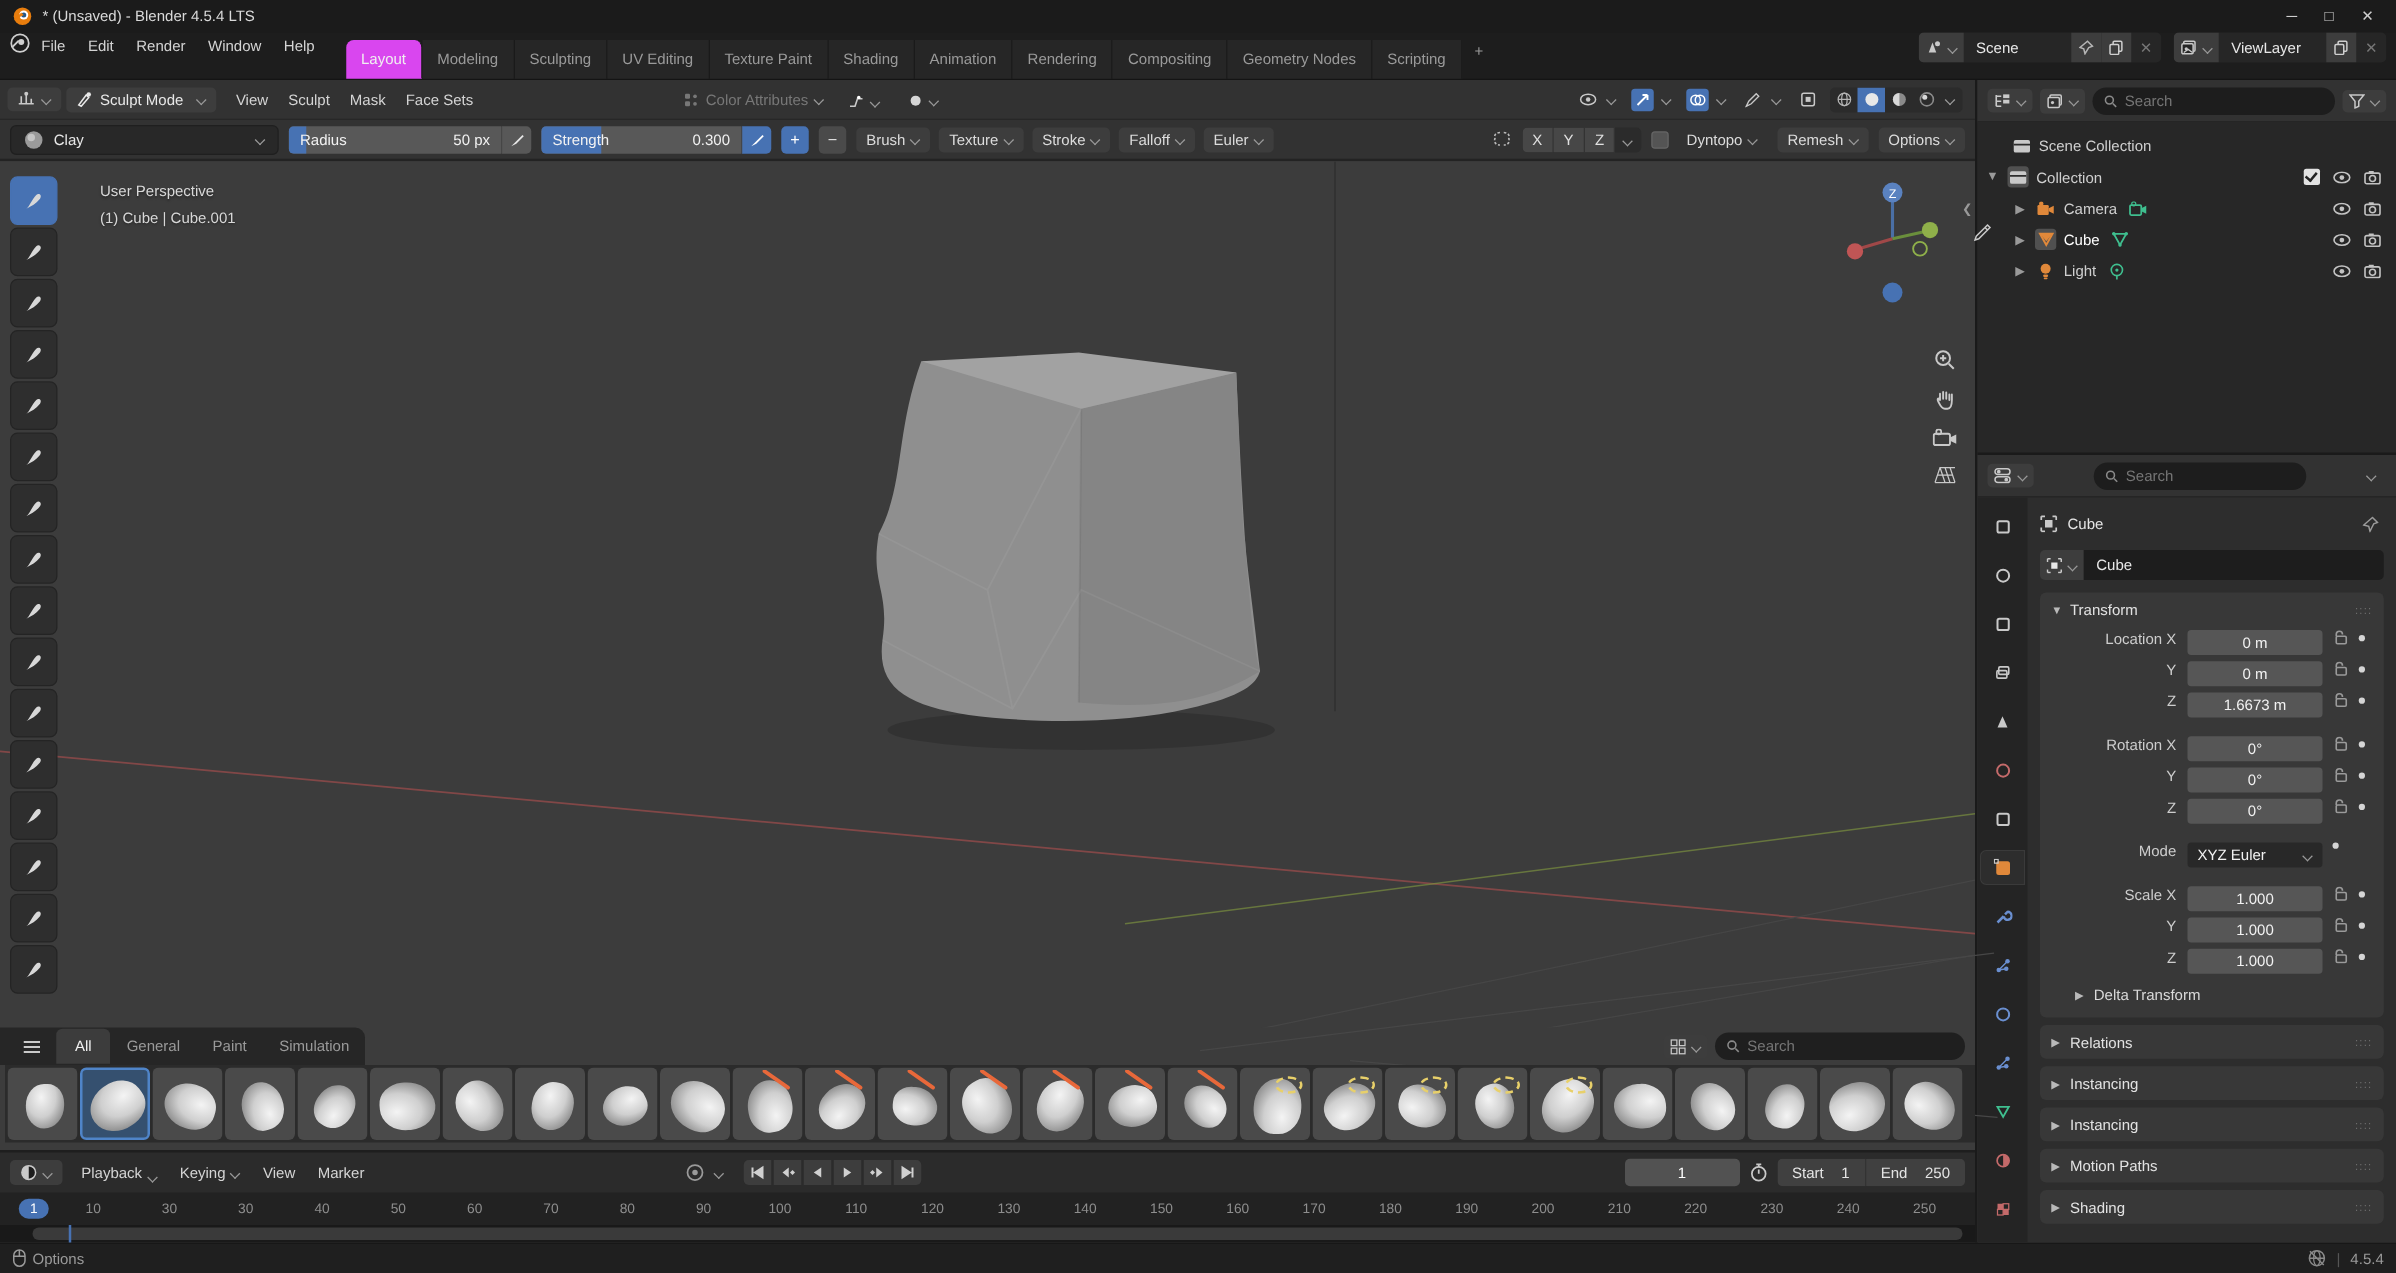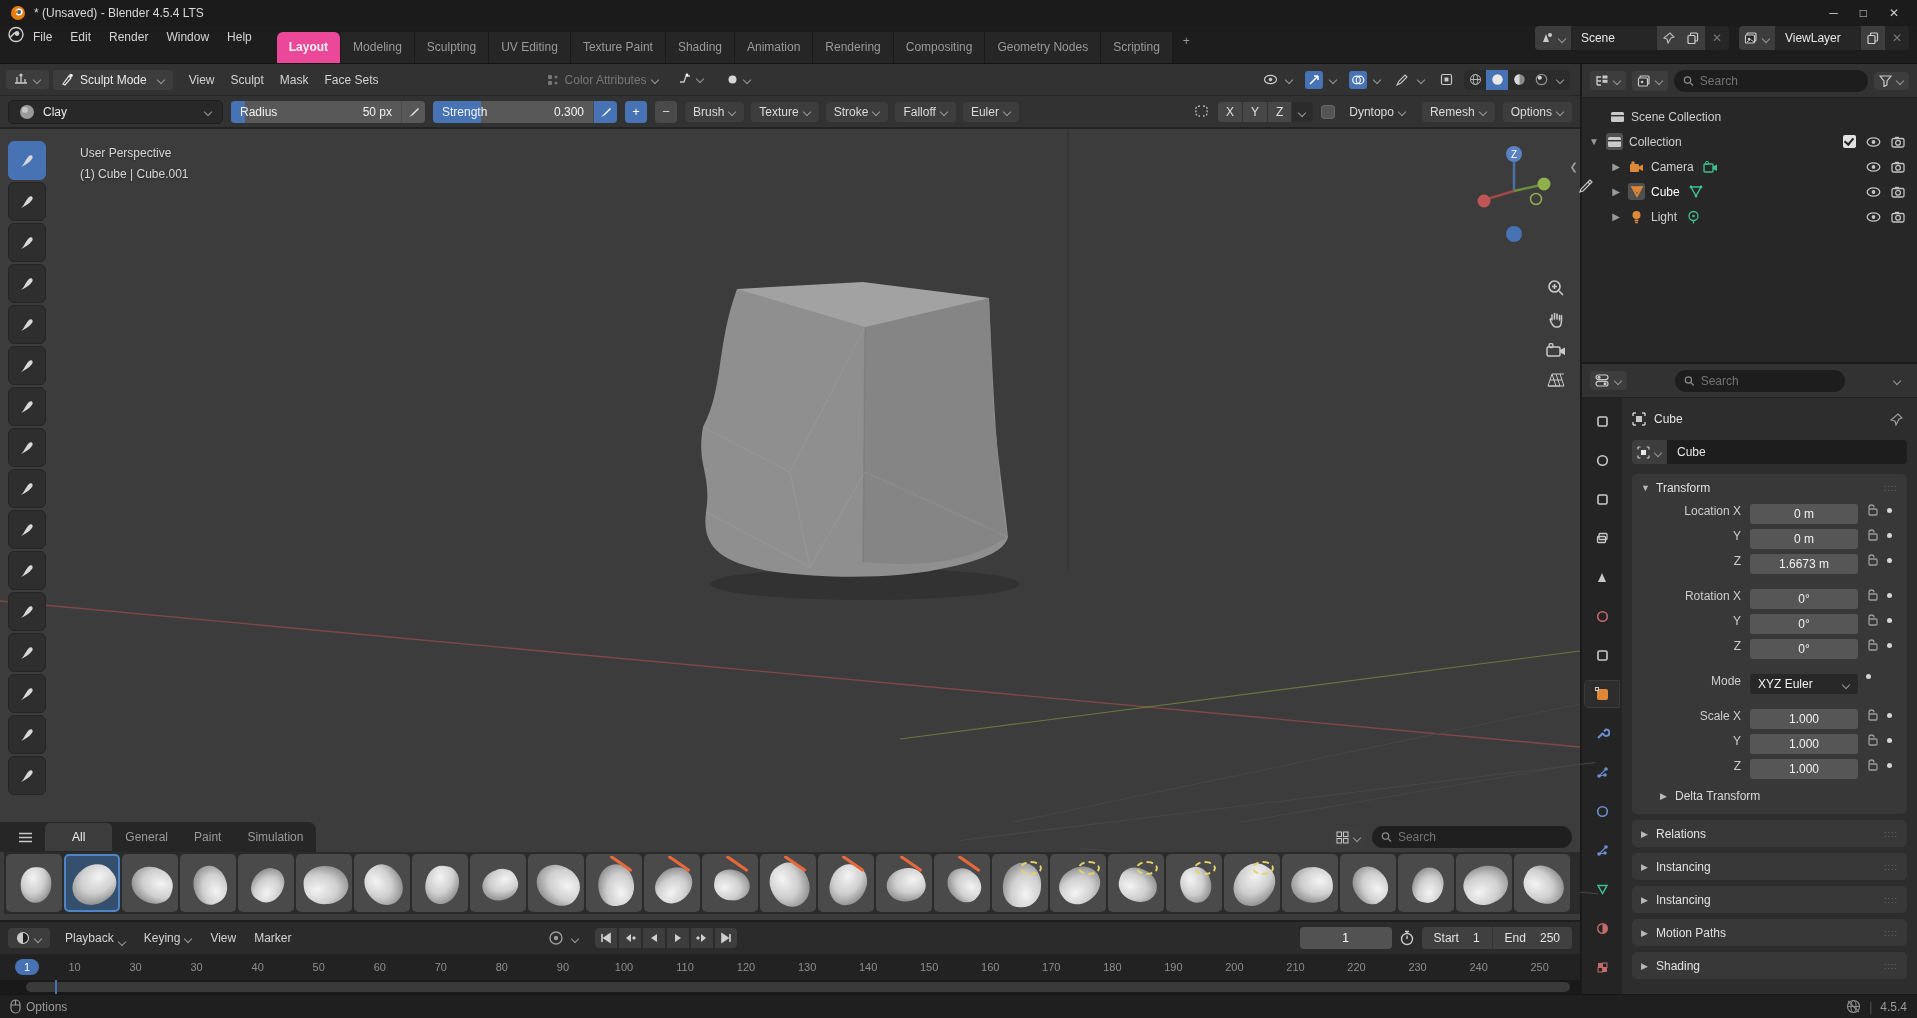--- a/index.html
+++ b/index.html
@@ -17,41 +17,41 @@
   
   #titlebar { height:26px; background:#1b1b1b; display:flex; align-items:center; padding:0 10px; gap:8px; }
   #titlebar .win-btns { margin-left:auto; display:flex; gap:22px; color:#cfcfcf; font-size:12px; padding-right:8px; }
   .logo { width:16px; height:16px; }
 
   
   #topbar { height:38px; background:#1d1d1d; display:flex; align-items:flex-start; padding:0 8px; border-bottom:1px solid #141414; }
   .menu-item { padding:4px 9px; border-radius:4px; color:#d4d4d4; }
   #workspaces { display:flex; align-items:flex-end; height:100%; margin-left:16px; }
   .ws-tab { padding:8px 12px 9px; color:#9a9a9a; background:#262626; border-right:1px solid #1a1a1a; font-size:12px; }
-  .ws-tab.active { background:#ec4899; color:#f0f0f0; border-radius:6px 6px 0 0;font-weight:bold; }
+  .ws-tab.active { background:#d946ef; color:#f0f0f0; border-radius:6px 6px 0 0; }
   .ws-add { padding:8px 10px; color:#9a9a9a; }
   #topbar .right { margin-left:auto; display:flex; gap:10px; align-items:center; }
   .id-widget { display:flex; align-items:center; background:#262626; border-radius:4px; height:24px; overflow:hidden; }
   .id-widget .idicon { background:#3d3d3d; height:100%; display:flex; align-items:center; padding:0 5px; }
   .id-widget .idname { padding:0 10px; color:#e8e8e8; min-width:86px; }
   .id-widget .idop { padding:0 6px; color:#9a9a9a; background:#3d3d3d; height:100%; display:flex; align-items:center; }
   .id-widget .idx { padding:0 7px; color:#777; }
 
   
   #content { display:flex; height:930px; }
   #workarea { width:1580px; display:flex; flex-direction:column; background:#3c3c3c; }
   #sidebar { flex:1; background:#2d2d2d; border-left:2px solid #1a1a1a; display:flex; flex-direction:column; }
 
   
   #vheader { height:32px; background:#323232; border-bottom:1px solid #272727; display:flex; align-items:center; padding:0 6px; gap:4px; }
   #vheader .menus { display:flex; margin-left:4px; }
   #vheader .menus .menu-item { padding:4px 8px; }
   .mode-btn { display:flex; align-items:center; background:#3d3d3d; border-radius:4px; padding:3px 8px; gap:6px; color:#e8e8e8; }
   .disabled-dd { color:#777; display:flex; align-items:center; padding:3px 6px; }
-  #vheader .mid { margin-left:150px; display:flex; gap:6px; align-items:flex-start; }
+  #vheader .mid { margin-left:150px; display:flex; gap:6px; align-items:flex-end; }
   #vheader .right { margin-left:auto; display:flex; gap:6px; align-items:center; padding-right:4px; }
   .hdr-toggle { display:flex; align-items:center; gap:2px; background:transparent; border-radius:4px; padding:2px 3px; }
   .hdr-toggle.on .ico { background:#4772b3; }
   .hdr-toggle .ico { width:18px; height:18px; border-radius:3px; display:flex; align-items:center; justify-content:center; }
   .shading-group { display:flex; background:#2b2b2b; border-radius:4px; overflow:hidden; align-items:center; }
   .shading-group .sph { width:22px; height:20px; display:flex; align-items:center; justify-content:center; }
   .shading-group .sph.on { background:#4772b3; }
 
   #toolsettings { height:33px; background:#323232; border-bottom:2px solid #232323; display:flex; align-items:center; padding:0 8px; gap:8px; }
   .brush-select { display:flex; align-items:center; gap:8px; background:#282828; border:1px solid #1f1f1f; border-radius:5px; padding:3px 10px; width:215px; }
@@ -124,21 +124,21 @@
   .gap { height:7px; }
   .subpanel-head { display:flex; align-items:center; gap:7px; height:24px; padding:0 9px 0 28px; color:#dadada; }
   .cpanel { background:#383838; border-radius:5px; margin-bottom:6px; display:flex; align-items:center; gap:7px; height:27px; padding:0 9px; color:#e2e2e2; }
   .cpanel .grip { margin-left:auto; color:#6e6e6e; font-size:9px; letter-spacing:1px; }
 
   
   #asset-shelf { height:98px; background:#3c3c3c; position:relative; }
   #shelf-tabs { height:30px; display:flex; align-items:flex-end; }
   #shelf-tabs .strip { display:flex; align-items:flex-end; background:#262626; border-radius:0 8px 0 0; padding-left:6px; height:100%; align-items:center; }
   .shelf-tab { padding:7px 13px; color:#9a9a9a; }
-  .shelf-tab.active { background:#3c3c3c; color:#f0f0f0; border-radius:5px 5px 0 0; padding:7px 27px; }
+  .shelf-tab.active { background:#3c3c3c; color:#f0f0f0; border-radius:5px 5px 0 0; padding:7px 15px; }
   #shelf-search { position:absolute; right:8px; top:4px; display:flex; gap:6px; align-items:center; }
   #shelf-search .search-box { width:200px; background:#1f1f1f; }
   #thumbs { position:absolute; left:4px; top:30px; display:flex; gap:2px; background:#2b2b2b; width:1576px; height:62px; align-items:center; padding-left:2px; overflow:hidden; }
   .thumb { width:56px; height:58px; border-radius:5px; background:#4a4a4a; position:relative; overflow:hidden; flex:0 0 auto; border:2px solid transparent; }
   .thumb .blob { position:absolute; left:10px; top:8px; width:36px; height:42px; border-radius:50% 45% 55% 50%; background:radial-gradient(ellipse at 40% 30%, #f4f4f4 0%, #cfcfcf 45%, #8a8a8a 80%, #5d5d5d 100%); }
   .thumb.selected { border-color:#4f84c8; background:#35506f; }
   .thumb .acc-orange { position:absolute; right:6px; top:6px; width:26px; height:3px; background:#e8683a; transform:rotate(35deg); border-radius:2px; }
   .thumb .acc-yellow { position:absolute; right:4px; top:5px; width:22px; height:14px; border:2px dashed #e8d06a; border-radius:50%; }
   .grid-line { position:absolute; background:#474747; height:1px; transform-origin:left center; }
 

